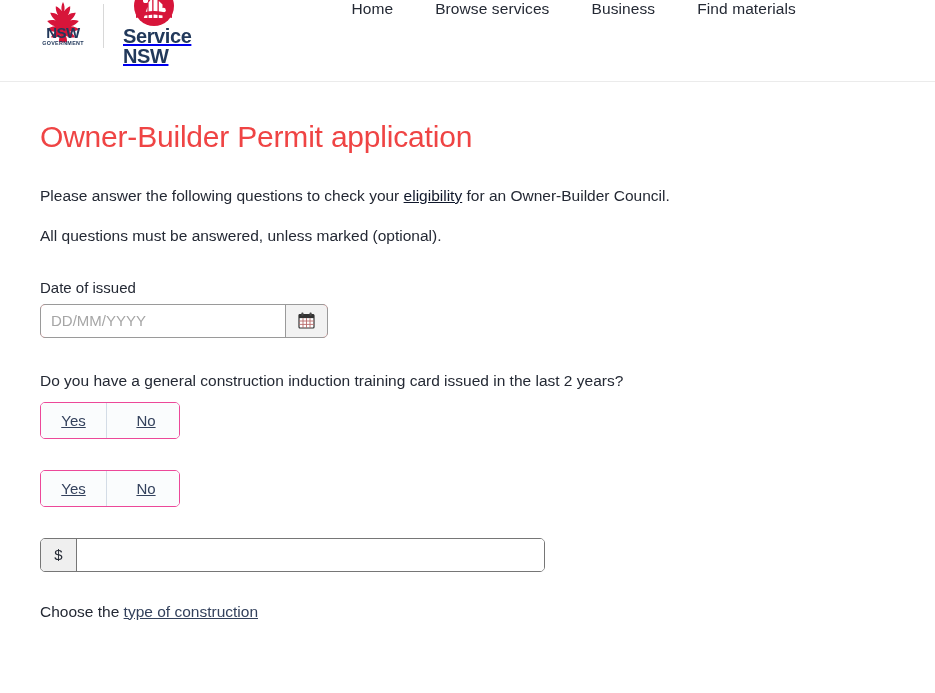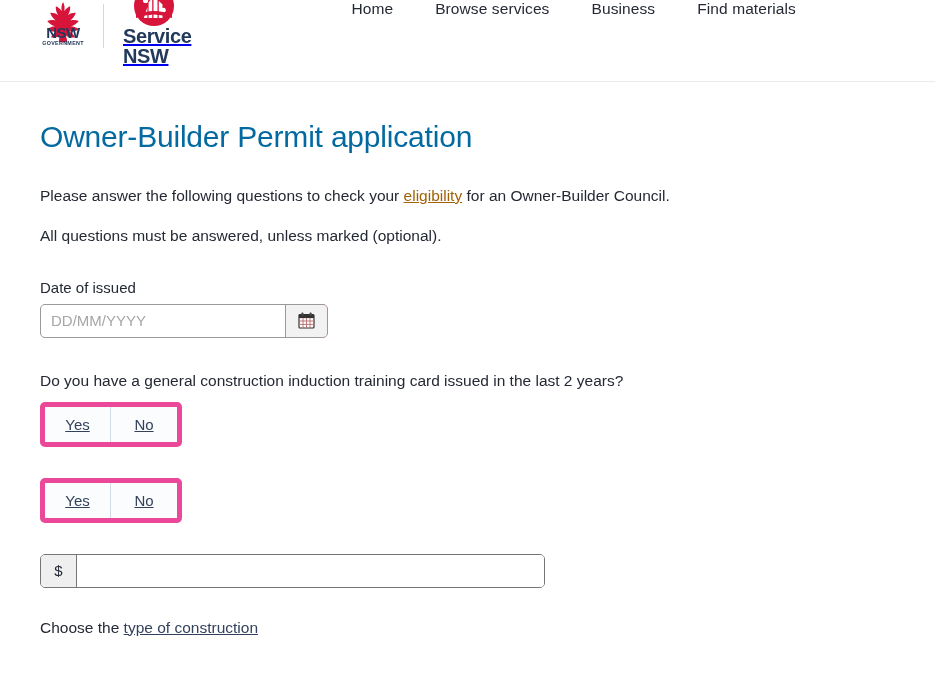--- a/index.html
+++ b/index.html
@@ -63,34 +63,34 @@
     letter-spacing: 0.1px;
   }
 
   
   .page {
     padding: 0 40px;
   }
   h1.page-title {
     font-size: 30px;
     font-weight: normal;
-    color: #0369a1;
+    color: #ef4444;
     margin: 38px 0 0 0;
     letter-spacing: -0.2px;
   }
   p.intro {
     font-size: 15.5px;
     line-height: 1.5;
     color: #242934;
     margin: 30px 0 0 0;
   }
   p.intro.second { margin-top: 17px; }
 
   a.inline-link {
-    color: #a16207;
+    color: #0f172a;
     text-decoration: underline;
   }
   a.inline-link.dark {
     color: #33415c;
   }
 
   
   .field-block { margin-top: 31px; }
   .field-label {
     font-size: 15px;
@@ -133,24 +133,25 @@
 
   .question {
     font-size: 15.5px;
     line-height: 1.55;
     color: #242934;
     margin: 0 0 9px 0;
   }
 
   .yn-group {
     display: inline-flex;
-    border: 5px solid #ec4899;
+    border: 1px solid #ec4899;
     border-radius: 5px;
     overflow: hidden;
     background: #fafcfd;
+    gap: 6px;
   }
   .yn-btn {
     min-width: 66px;
     height: 35px;
     background: #fafcfd;
     border: 0;
     border-right: 1px solid #d3dce6;
     color: #33415c;
     font-size: 15px;
     font-family: "Liberation Sans", sans-serif;

